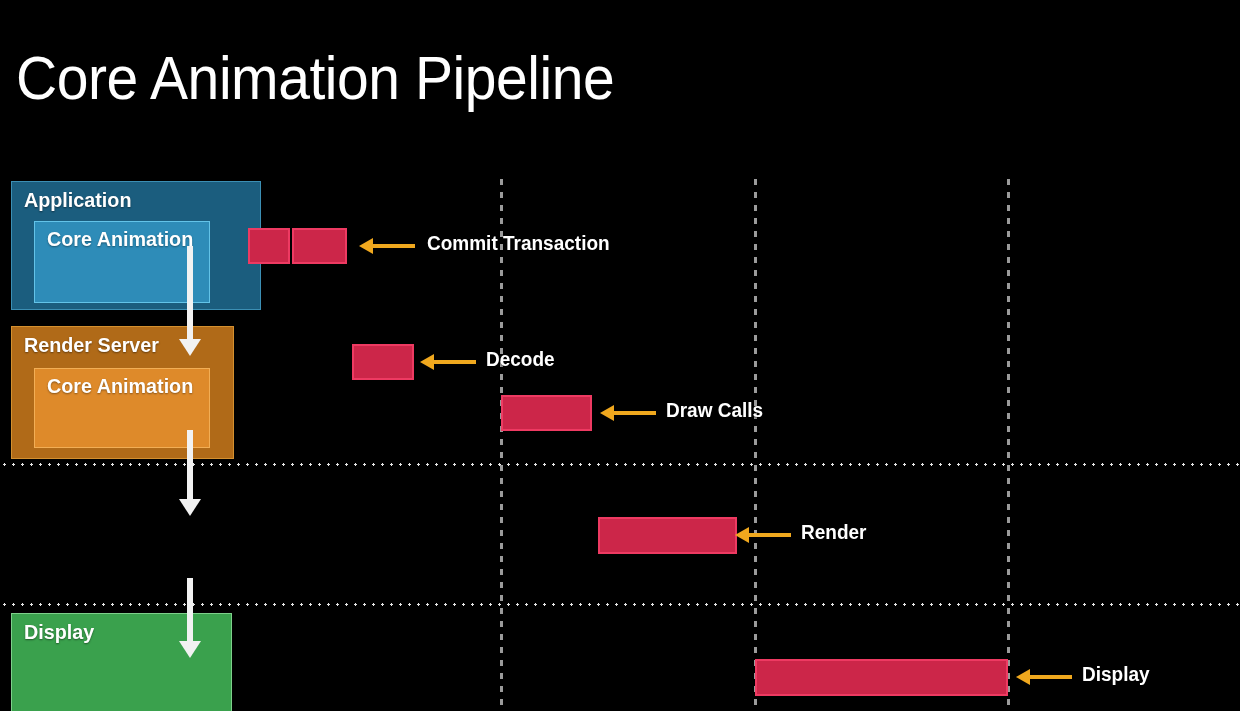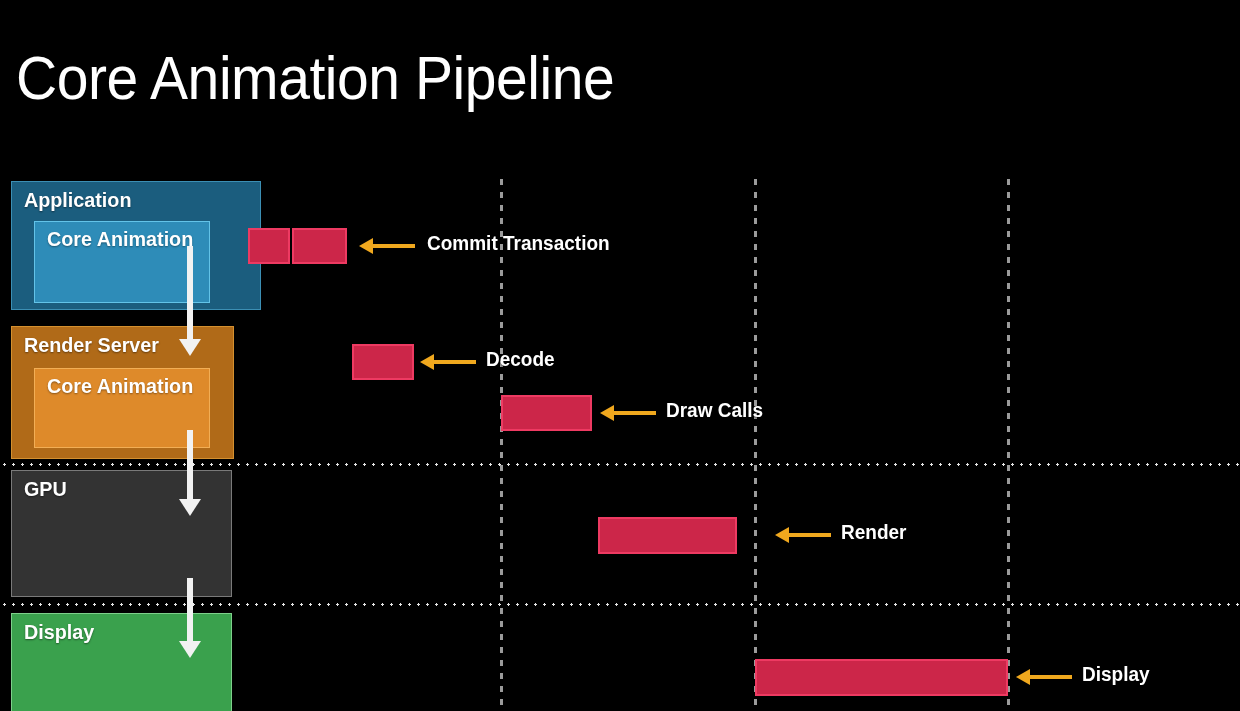--- a/index.html
+++ b/index.html
@@ -256,23 +256,20 @@
     </div>
   </div>
 
   <div class="lane-box" id="box-renderserver">
     <div class="lane-label">Render Server</div>
     <div class="inner-box" id="inner-renderserver">
       <div class="inner-label">Core Animation</div>
     </div>
   </div>
 
-  <div class="lane-box" id="box-gpu">
-    <div class="lane-label">GPU</div>
-  </div>
 
   <div class="lane-box" id="box-display">
     <div class="lane-label">Display</div>
   </div>
 
   <div class="flow-arrow" style="left:179px; top:198px; height:110px;">
     <div class="flow-shaft" style="height:93px;"></div>
     <div class="flow-head" style="top:93px;"></div>
   </div>
   <div class="flow-arrow" style="left:179px; top:382px; height:86px;">
@@ -302,21 +299,21 @@
     <div class="callout-shaft" style="width:47px;"></div>
     <div class="callout-label" style="left:66px;">Decode</div>
   </div>
 
   <div class="callout" style="left:600px; top:353px; width:56px;">
     <div class="callout-head"></div>
     <div class="callout-shaft" style="width:47px;"></div>
     <div class="callout-label" style="left:66px;">Draw Calls</div>
   </div>
 
-  <div class="callout" style="left:775px; top:475px; width:56px;">
+  <div class="callout" style="left:735px; top:475px; width:56px;">
     <div class="callout-head"></div>
     <div class="callout-shaft" style="width:47px;"></div>
     <div class="callout-label" style="left:66px;">Render</div>
   </div>
 
   <div class="callout" style="left:1016px; top:617px; width:56px;">
     <div class="callout-head"></div>
     <div class="callout-shaft" style="width:47px;"></div>
     <div class="callout-label" style="left:66px;">Display</div>
   </div>

